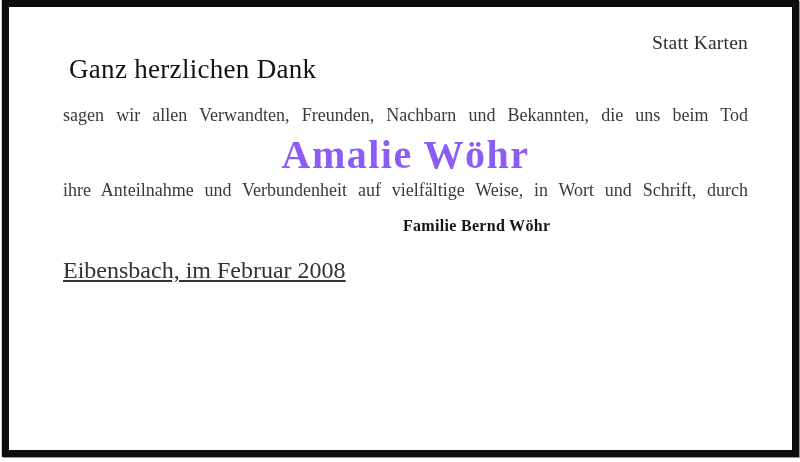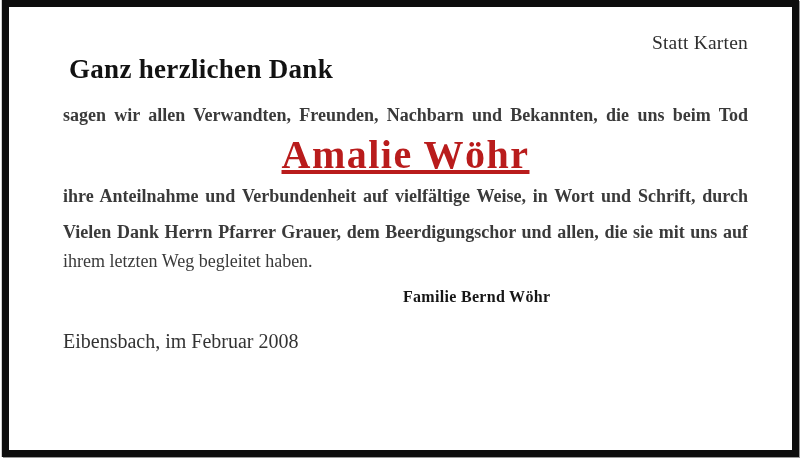--- a/index.html
+++ b/index.html
@@ -31,70 +31,69 @@
     font-size: 19.5px;
     line-height: 20px;
     color: #2e2e2e;
     letter-spacing: 0.2px;
   }
 
   .heading {
     margin: 2px 0 0 6px;
     font-size: 27px;
     line-height: 28px;
-    font-weight: bold;
+    font-weight: normal;
     color: #121212;
     letter-spacing: 0.3px;
   }
 
   .para {
     margin: 0;
     color: #3a3a3a;
   }
   .para .ln {
     display: block;
     font-size: 18px;
     line-height: 29px;
     white-space: nowrap;
     overflow: hidden;
   }
   .para .ln.just {
     text-align: justify;
     text-align-last: justify;
-    font-weight: bold;
   }
   .p-intro   { margin-top: 18px; }
-  .p-thanks  { margin-top: 6px; }
+  .p-thanks  { }
   .p-special { margin-top: 7px; }
 
   .name {
     margin: 4px 0 0 0;
     text-align: center;
     font-size: 40px;
     line-height: 42px;
     font-weight: bold;
-    color: #b91c1c;
+    color: #8b5cf6;
     letter-spacing: 1.5px;
-    text-decoration: underline;
   }
 
   .signature {
     margin: 10px 0 0 340px;
     font-size: 16px;
     line-height: 22px;
     font-weight: bold;
     color: #161616;
     letter-spacing: 0.3px;
   }
 
   .place-date {
     margin-top: 22px;
-    font-size: 20px;
+    font-size: 24px;
     line-height: 22px;
     color: #333333;
+    text-decoration: underline;
   }
 </style>
 </head>
 <body>
 
 <div class="sheet">
 
   <div class="pre-title">Statt Karten</div>
 
   <h1 class="heading">Ganz herzlichen Dank</h1>
@@ -102,22 +101,18 @@
   <p class="para p-intro">
     <span class="ln just">sagen wir allen Verwandten, Freunden, Nachbarn und Bekannten, die uns beim Tod</span>
   </p>
 
   <h2 class="name">Amalie Wöhr</h2>
 
   <p class="para p-thanks">
     <span class="ln just">ihre Anteilnahme und Verbundenheit auf vielfältige Weise, in Wort und Schrift, durch</span>
   </p>
 
-  <p class="para p-special">
-    <span class="ln just">Vielen Dank Herrn Pfarrer Grauer, dem Beerdigungschor und allen, die sie mit uns auf</span>
-    <span class="ln">ihrem letzten Weg begleitet haben.</span>
-  </p>
 
   <div class="signature">Familie Bernd Wöhr</div>
 
   <div class="place-date">Eibensbach, im Februar 2008</div>
 
 </div>
 
 </body></html>

